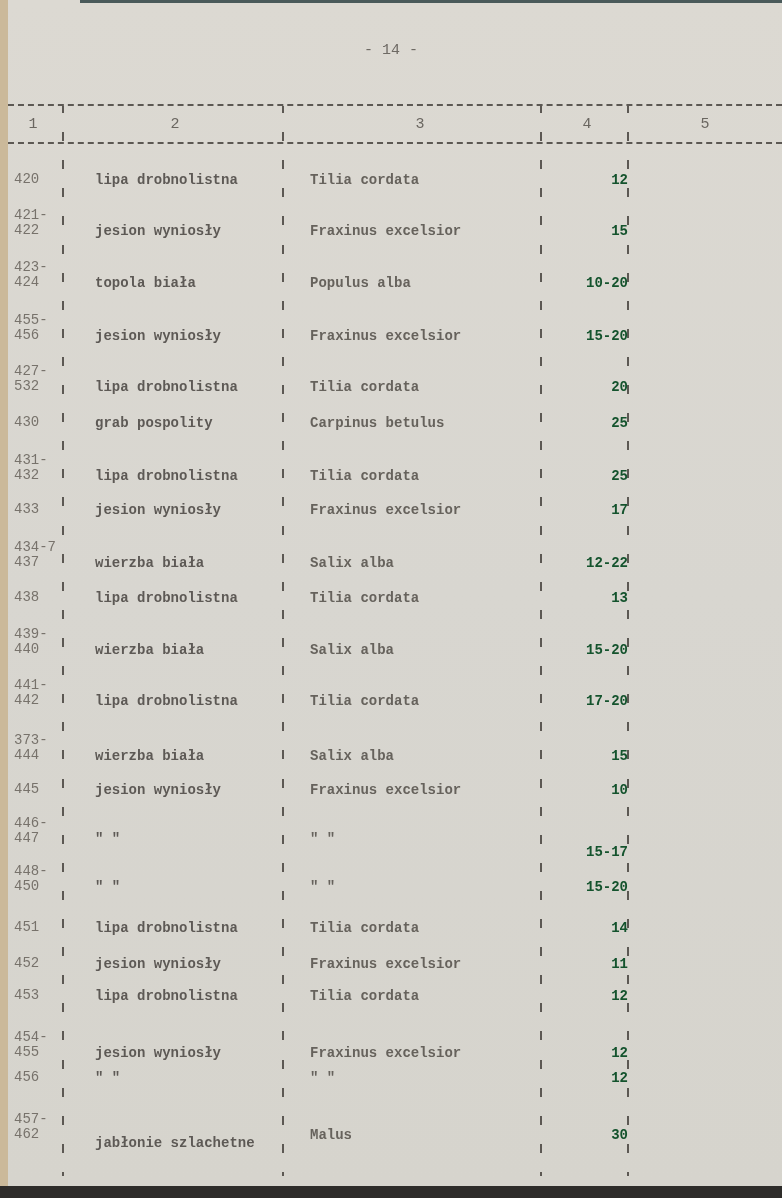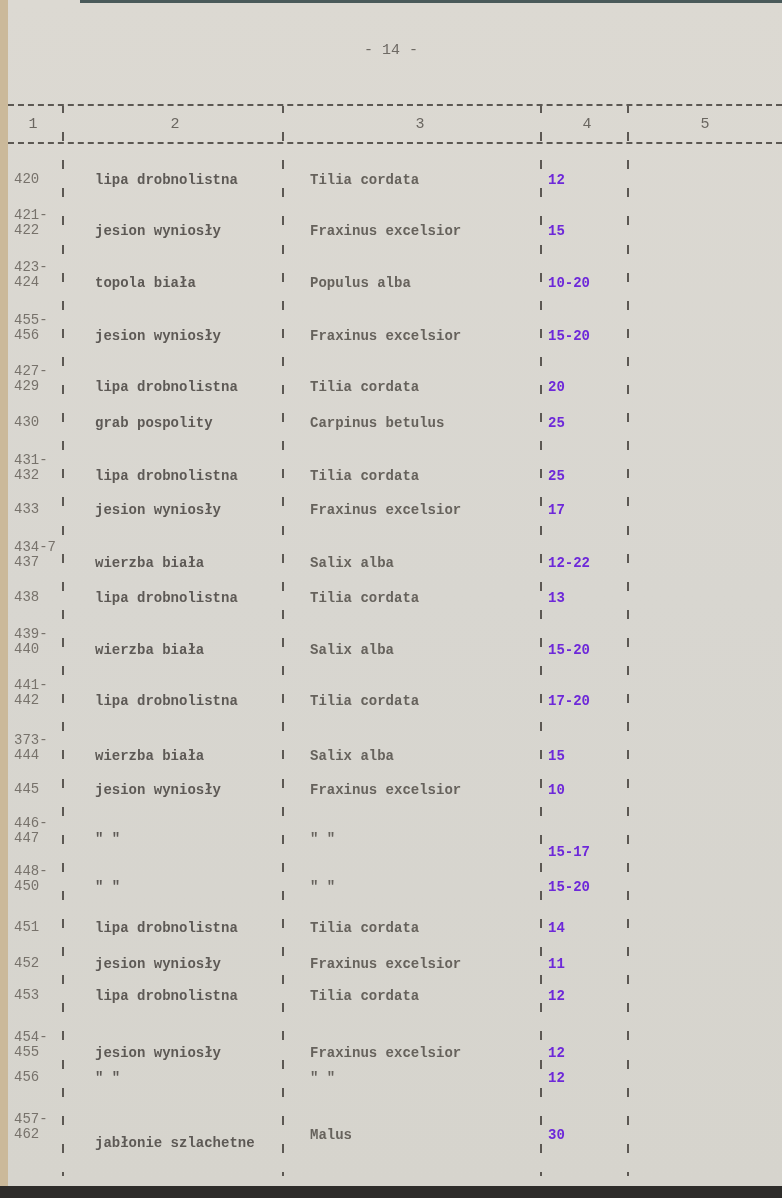--- a/index.html
+++ b/index.html
@@ -41,21 +41,21 @@
       border-image: repeating-linear-gradient(180deg, #5c5853 0 9px, transparent 9px 28px) 2;
     }
     .hdr {
       position: absolute; top: 116px; font-size: 15px; color: #6a6660;
       text-align: center;
     }
     .row { position: absolute; left: 0; width: 782px; font-size: 14px; }
     .c1 { position: absolute; left: 14px; width: 50px; line-height: 15px; color: #77726b; }
     .c2 { position: absolute; left: 78px; white-space: nowrap; color: #5d5955; font-weight: bold; margin-left: 17px; }
     .c3 { position: absolute; left: 310px; white-space: nowrap; color: #66625c; font-weight: bold; }
-    .c4 { position: absolute; left: 548px; width: 80px; text-align: left; color: #6d28d9; font-weight: bold; }
+    .c4 { position: absolute; left: 548px; width: 80px; text-align: right; color: #14532d; font-weight: bold; }
   </style>
 </head>
 <body>
 
 <div class="left-edge"></div>
 <div class="page"></div>
 <div class="top-edge"></div>
 
 <div class="page-number">- 14 -</div>
 
@@ -106,21 +106,21 @@
         <div>455-</div>
         <div>456</div>
       </div>
       <div class="c2" style="top:15px">jesion wyniosły</div>
       <div class="c3" style="top:15px">Fraxinus excelsior</div>
       <div class="c4" style="top:15px">15-20</div>
     </div>
     <div class="row" style="top: 364px;">
       <div class="c1">
         <div>427-</div>
-        <div>429</div>
+        <div>532</div>
       </div>
       <div class="c2" style="top:15px">lipa drobnolistna</div>
       <div class="c3" style="top:15px">Tilia cordata</div>
       <div class="c4" style="top:15px">20</div>
     </div>
     <div class="row" style="top: 415px;">
       <div class="c1">
         <div></div>
         <div>430</div>
       </div>

